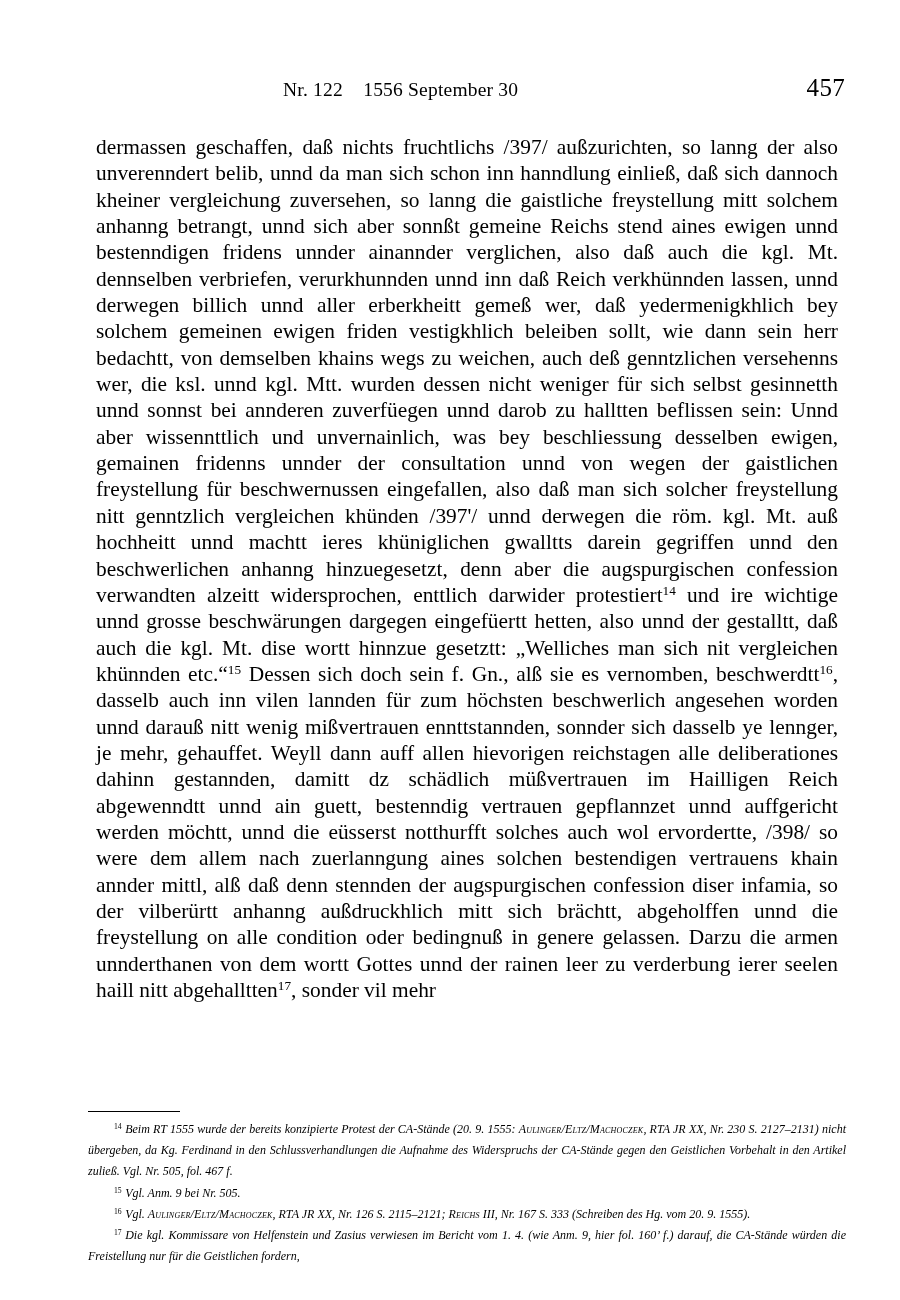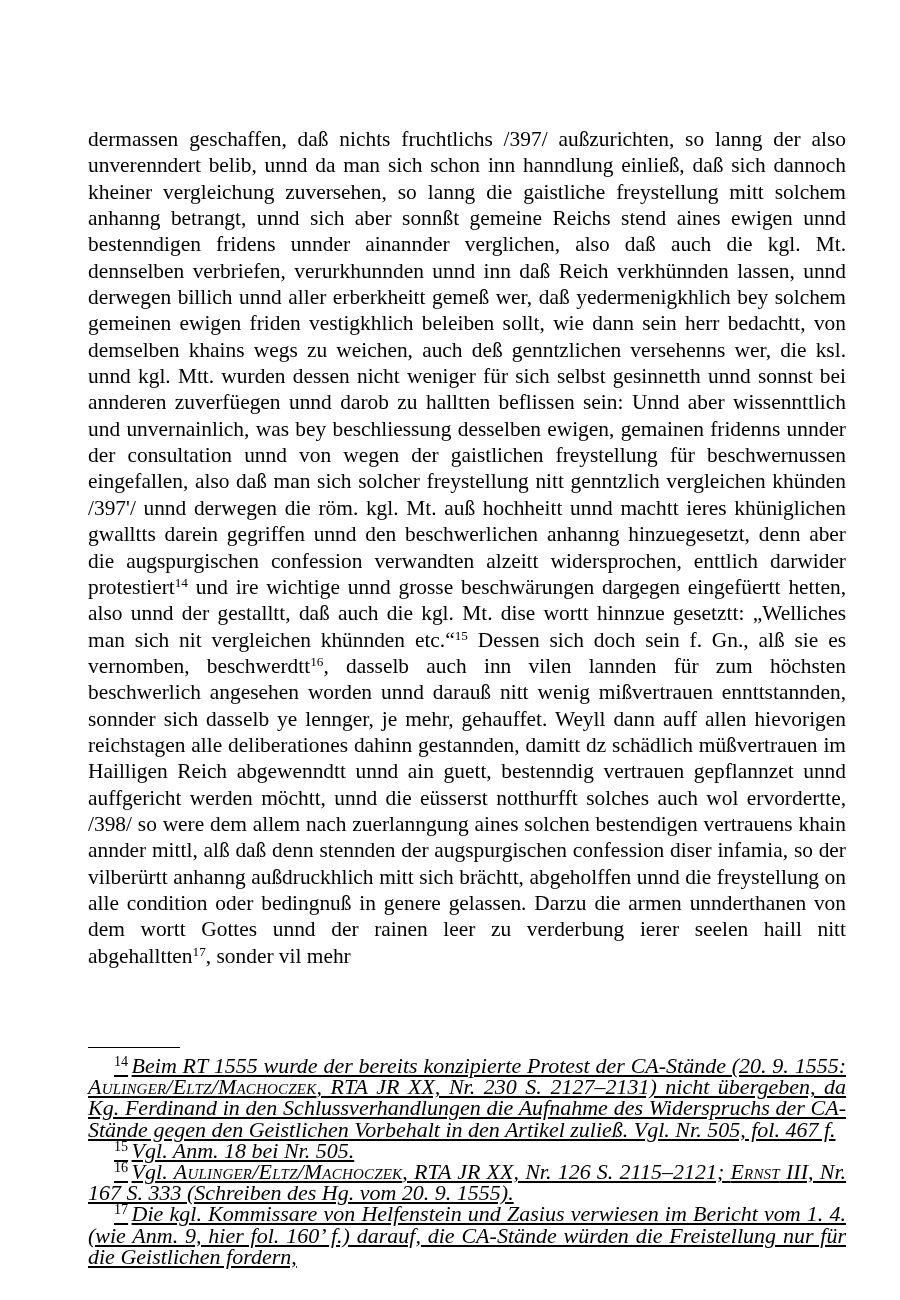--- a/index.html
+++ b/index.html
@@ -52,40 +52,39 @@
     left: 88px;
     top: 126px;
     width: 758px;
     font-size: 21.4px;
     line-height: 26.35px;
     text-align: justify;
     text-justify: inter-word;
     hyphens: manual;
   }
   .body-block p {
-    margin: 0;
+    margin: 8px;
     text-indent: 0;
   }
   sup.fn {
     font-size: 0.62em;
     vertical-align: 0.52em;
     line-height: 0;
   }
 
   
   .footnotes {
     position: absolute;
     left: 88px;
-    top: 1047px;
+    top: 1111px;
     width: 758px;
-    font-size: 22px;
+    font-size: 12px;
     line-height: 21.2px;
     font-style: italic;
     text-align: justify;
-    text-decoration: underline;
   }
   .fn-rule {
     width: 92px;
     height: 0;
     border-top: 1.1px solid #000;
     margin: 0 0 7px 0;
   }
   .footnotes p {
     margin: 0;
     text-indent: 26px;
@@ -100,28 +99,32 @@
   .sc {
     font-variant: small-caps;
     letter-spacing: 0.2px;
   }
 </style>
 </head>
 <body>
 
 <div class="page">
 
+  <div class="running-head">
+    <span class="head-center">Nr. 122    1556 September 30</span>
+    <span class="head-folio">457</span>
+  </div>
 
   <div class="body-block">
     <p><span>dermassen geschaffen, daß nichts fruchtlichs /397/ außzurichten, so lanng der also unverenndert belib, unnd da man sich schon inn hanndlung einließ, daß sich dannoch kheiner vergleichung zuversehen, so lanng die gaistliche freystellung mitt solchem anhanng betrangt, unnd sich aber sonnßt gemeine Reichs stend aines ewigen unnd bestenndigen fridens unnder ainannder verglichen, also daß auch die kgl. Mt. dennselben verbriefen, verurkhunnden unnd inn daß Reich verkhünnden lassen, unnd derwegen billich unnd aller erberkheitt gemeß wer, daß yedermenigkhlich bey solchem gemeinen ewigen friden vestigkhlich beleiben sollt, wie dann sein herr bedachtt, von demselben khains wegs zu weichen, auch deß genntzlichen versehenns wer, die ksl. unnd kgl. Mtt. wurden dessen nicht weniger für sich selbst gesinnetth unnd sonnst bei annderen zuverfüegen unnd darob zu halltten beflissen sein: Unnd aber wissennttlich und unvernainlich, was bey beschliessung desselben ewigen, gemainen fridenns unnder der consultation unnd von wegen der gaistlichen freystellung für beschwernussen eingefallen, also daß man sich solcher freystellung nitt genntzlich vergleichen khünden /397'/ unnd derwegen die röm. kgl. Mt. auß hochheitt unnd machtt ieres khüniglichen gwalltts darein gegriffen unnd den beschwerlichen anhanng hinzuegesetzt, denn aber die augspurgischen confession verwandten alzeitt widersprochen, enttlich darwider protestiert</span><sup class="fn">14</sup><span> und ire wichtige unnd grosse beschwärungen dargegen eingefüertt hetten, also unnd der gestalltt, daß auch die kgl. Mt. dise wortt hinnzue gesetztt: „Welliches man sich nit vergleichen khünnden etc.“</span><sup class="fn">15</sup><span> Dessen sich doch sein f. Gn., alß sie es vernomben, beschwerdtt</span><sup class="fn">16</sup><span>, dasselb auch inn vilen lannden für zum höchsten beschwerlich angesehen worden unnd darauß nitt wenig mißvertrauen ennttstannden, sonnder sich dasselb ye lennger, je mehr, gehauffet. Weyll dann auff allen hievorigen reichstagen alle deliberationes dahinn gestannden, damitt dz schädlich müßvertrauen im Hailligen Reich abgewenndtt unnd ain guett, bestenndig vertrauen gepflannzet unnd auffgericht werden möchtt, unnd die eüsserst notthurfft solches auch wol ervordertte, /398/ so were dem allem nach zuerlanngung aines solchen bestendigen vertrauens khain annder mittl, alß daß denn stennden der augspurgischen confession diser infamia, so der vilberürtt anhanng außdruckhlich mitt sich brächtt, abgeholffen unnd die freystellung on alle condition oder bedingnuß in genere gelassen. Darzu die armen unnderthanen von dem wortt Gottes unnd der rainen leer zu verderbung ierer seelen haill nitt abgehalltten</span><sup class="fn">17</sup><span>, sonder vil mehr</span></p>
   </div>
 
   <div class="footnotes">
     <div class="fn-rule"></div>
     <div id="fn-list">
         <p><sup class="fn-num">14</sup><span>Beim RT 1555 wurde der bereits konzipierte Protest der CA-Stände (20. 9. 1555: </span><span class="sc">Aulinger/Eltz/Machoczek</span><span>, RTA JR XX, Nr. 230 S. 2127–2131) nicht übergeben, da Kg. Ferdinand in den Schlussverhandlungen die Aufnahme des Widerspruchs der CA-Stände gegen den Geistlichen Vorbehalt in den Artikel zuließ. Vgl. Nr. 505, fol. 467 f.</span></p>
-        <p><sup class="fn-num">15</sup><span>Vgl. Anm. 18 bei Nr. 505.</span></p>
-        <p><sup class="fn-num">16</sup><span>Vgl. </span><span class="sc">Aulinger/Eltz/Machoczek</span><span>, RTA JR XX, Nr. 126 S. 2115–2121; </span><span class="sc">Ernst</span><span> III, Nr. 167 S. 333 (Schreiben des Hg. vom 20. 9. 1555).</span></p>
+        <p><sup class="fn-num">15</sup><span>Vgl. Anm. 9 bei Nr. 505.</span></p>
+        <p><sup class="fn-num">16</sup><span>Vgl. </span><span class="sc">Aulinger/Eltz/Machoczek</span><span>, RTA JR XX, Nr. 126 S. 2115–2121; </span><span class="sc">Reichs</span><span> III, Nr. 167 S. 333 (Schreiben des Hg. vom 20. 9. 1555).</span></p>
         <p><sup class="fn-num">17</sup><span>Die kgl. Kommissare von Helfenstein und Zasius verwiesen im Bericht vom 1. 4. (wie Anm. 9, hier fol. 160’ f.) darauf, die CA-Stände würden die Freistellung nur für die Geistlichen fordern,</span></p>
       </div>
   </div>
 
 </div>
 
 </body></html>

